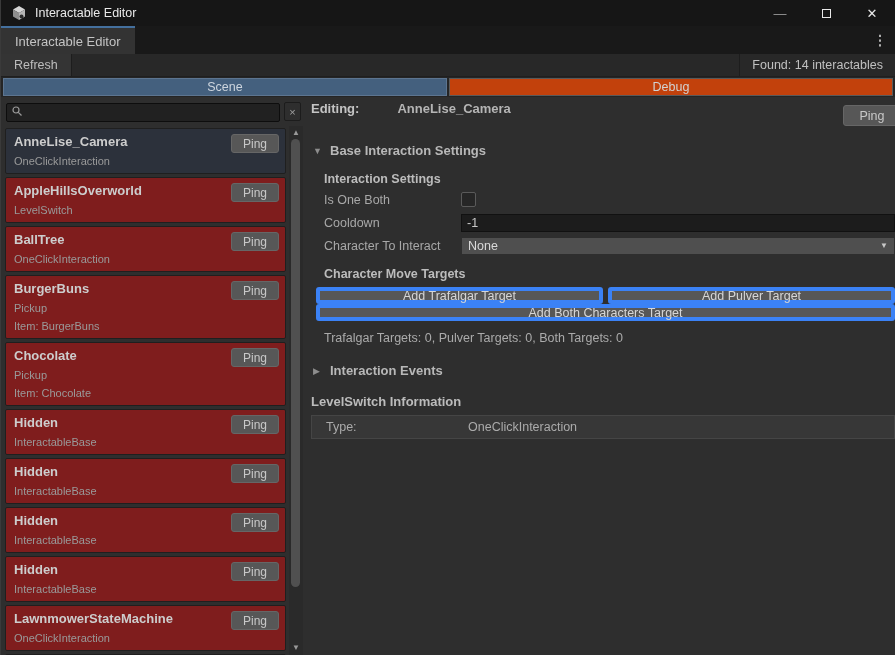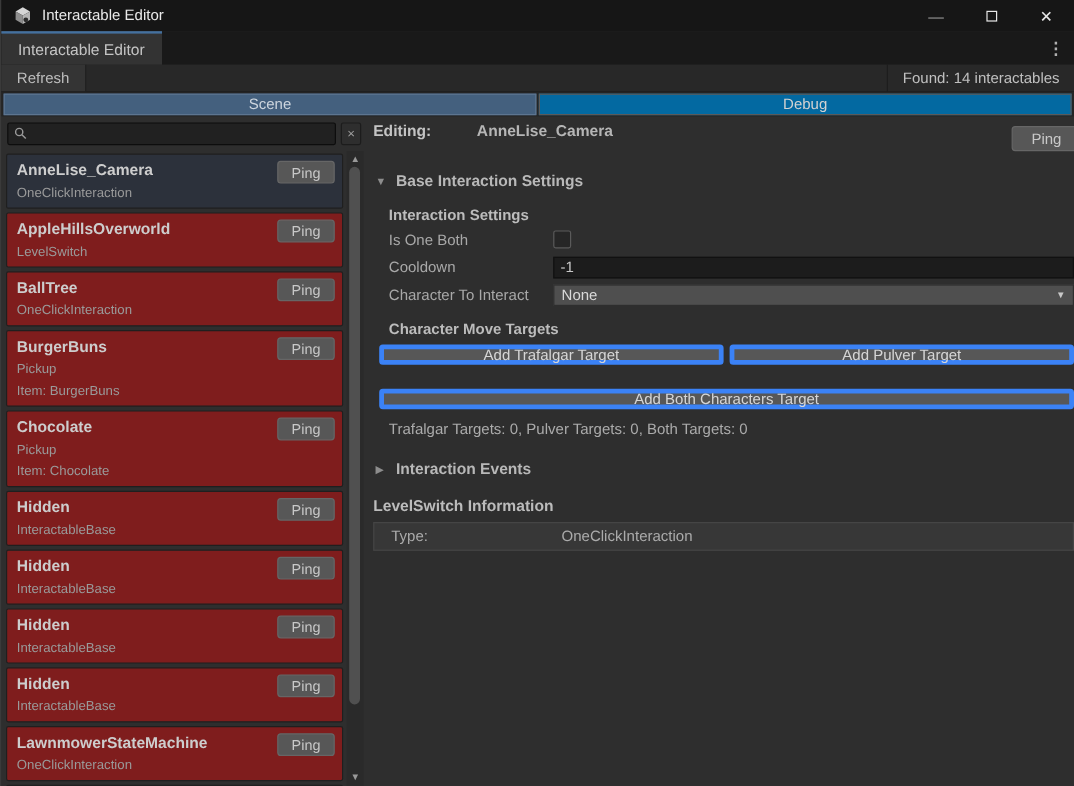--- a/index.html
+++ b/index.html
@@ -23,21 +23,21 @@
   .etab { background:#333333; border-top:2px solid #44709e; padding:0 14px; display:flex; align-items:center; font-size:13px; color:#c4c4c4; }
   .tab-menu { margin-left:auto; align-self:center; padding:0 8px; color:#b0b0b0; font-size:14px; font-weight:bold; }
   
   .toolbar { height:23px; background:#282828; border-bottom:1px solid #1f1f1f; display:flex; align-items:stretch; font-size:12.5px; flex:0 0 auto; }
   .tb-btn { background:#343434; border-right:1px solid #1d1d1d; padding:0 13px; display:flex; align-items:center; color:#bdbdbd; }
   .found { margin-left:auto; border-left:1px solid #1d1d1d; padding:0 12px; display:flex; align-items:center; color:#c0c0c0; }
   
   .viewtabs { height:20px; display:flex; gap:2px; padding:1px 2px; background:#252525; flex:0 0 auto; }
   .vtab { flex:1; display:flex; align-items:center; justify-content:center; font-size:12.5px; }
   .vtab.scene { background:#44607e; border:1px solid #5d7590; color:#cdd5de; }
-  .vtab.debug { background:#0369a1; border:1px solid #5a5a5a; color:#d2d2d2; }
+  .vtab.debug { background:#c2410c; border:1px solid #5a5a5a; color:#d2d2d2; }
   
   .content { flex:1; display:flex; min-height:0; }
   .left { width:302px; flex:0 0 auto; display:flex; flex-direction:column; min-height:0; }
   .search-row { height:29px; display:flex; align-items:center; padding:0 2px 0 5px; flex:0 0 auto; }
   .search-box { position:relative; flex:1; height:19px; }
   .search-box input { width:100%; height:100%; background:#212121; border:1px solid #0d0d0d; border-radius:2px; color:#cccccc; font-size:12px; padding:0 4px 0 20px; outline:none; font-family:"Liberation Sans",sans-serif; }
   .search-glyph { position:absolute; left:5px; top:3px; width:12px; height:12px; }
   .clear-btn { width:17px; height:19px; margin-left:4px; background:#2e2e2e; border:1px solid #1c1c1c; color:#a0a0a0; font-size:11px; display:flex; align-items:center; justify-content:center; border-radius:2px; }
   .list-wrap { flex:1; display:flex; min-height:0; }
   .list { flex:1; padding:2px 3px 0 4px; display:flex; flex-direction:column; gap:3px; overflow:hidden; }
@@ -67,21 +67,21 @@
   .indent { padding-left:13px; }
   .sec-header { margin-top:14px; font-weight:bold; font-size:12.5px; color:#bcbcbc; }
   .prop-row { margin-top:4px; height:19px; display:flex; align-items:center; }
   .prop-label { width:137px; flex:0 0 auto; color:#a8a8a8; }
   .checkbox { width:15px; height:15px; background:#262626; border:1px solid #5a5a5a; border-radius:2px; }
   .text-field { flex:1; height:18px; background:#1c1c1c; border:1px solid #111111; color:#c8c8c8; display:flex; align-items:center; padding-left:5px; }
   .dropdown { flex:1; height:18px; background:#4f4f4f; border:1px solid #2e2e2e; color:#dadada; display:flex; align-items:center; padding:0 6px; position:relative; }
   .dropdown .dd-arrow { margin-left:auto; font-size:8px; color:#c8c8c8; }
   .btn-row { margin-top:6px; display:flex; gap:5px; padding-left:5px; }
   .ubtn { flex:1; height:17px; background:#575757; border:4px solid #3b82f6; border-radius:3px; color:#d6d6d6; font-size:12.5px; display:flex; align-items:center; justify-content:center; }
-  .btn-both { margin-top:20px; padding-left:5px; display:flex; }
+  .btn-both { margin-top:0; padding-left:5px; display:flex; }
   .btn-both .ubtn { flex:1; }
   .summary { margin-top:10px; color:#ababab; }
   .add-header { margin-top:16px; font-weight:bold; font-size:13px; color:#bcbcbc; }
   .type-box { margin-top:6px; height:24px; background:#373737; border:1px solid #454545; display:flex; align-items:center; }
   .type-label { padding-left:14px; width:156px; flex:0 0 auto; color:#ababab; }
   .type-value { color:#ababab; }
 </style>
 </head>
 <body>
 

